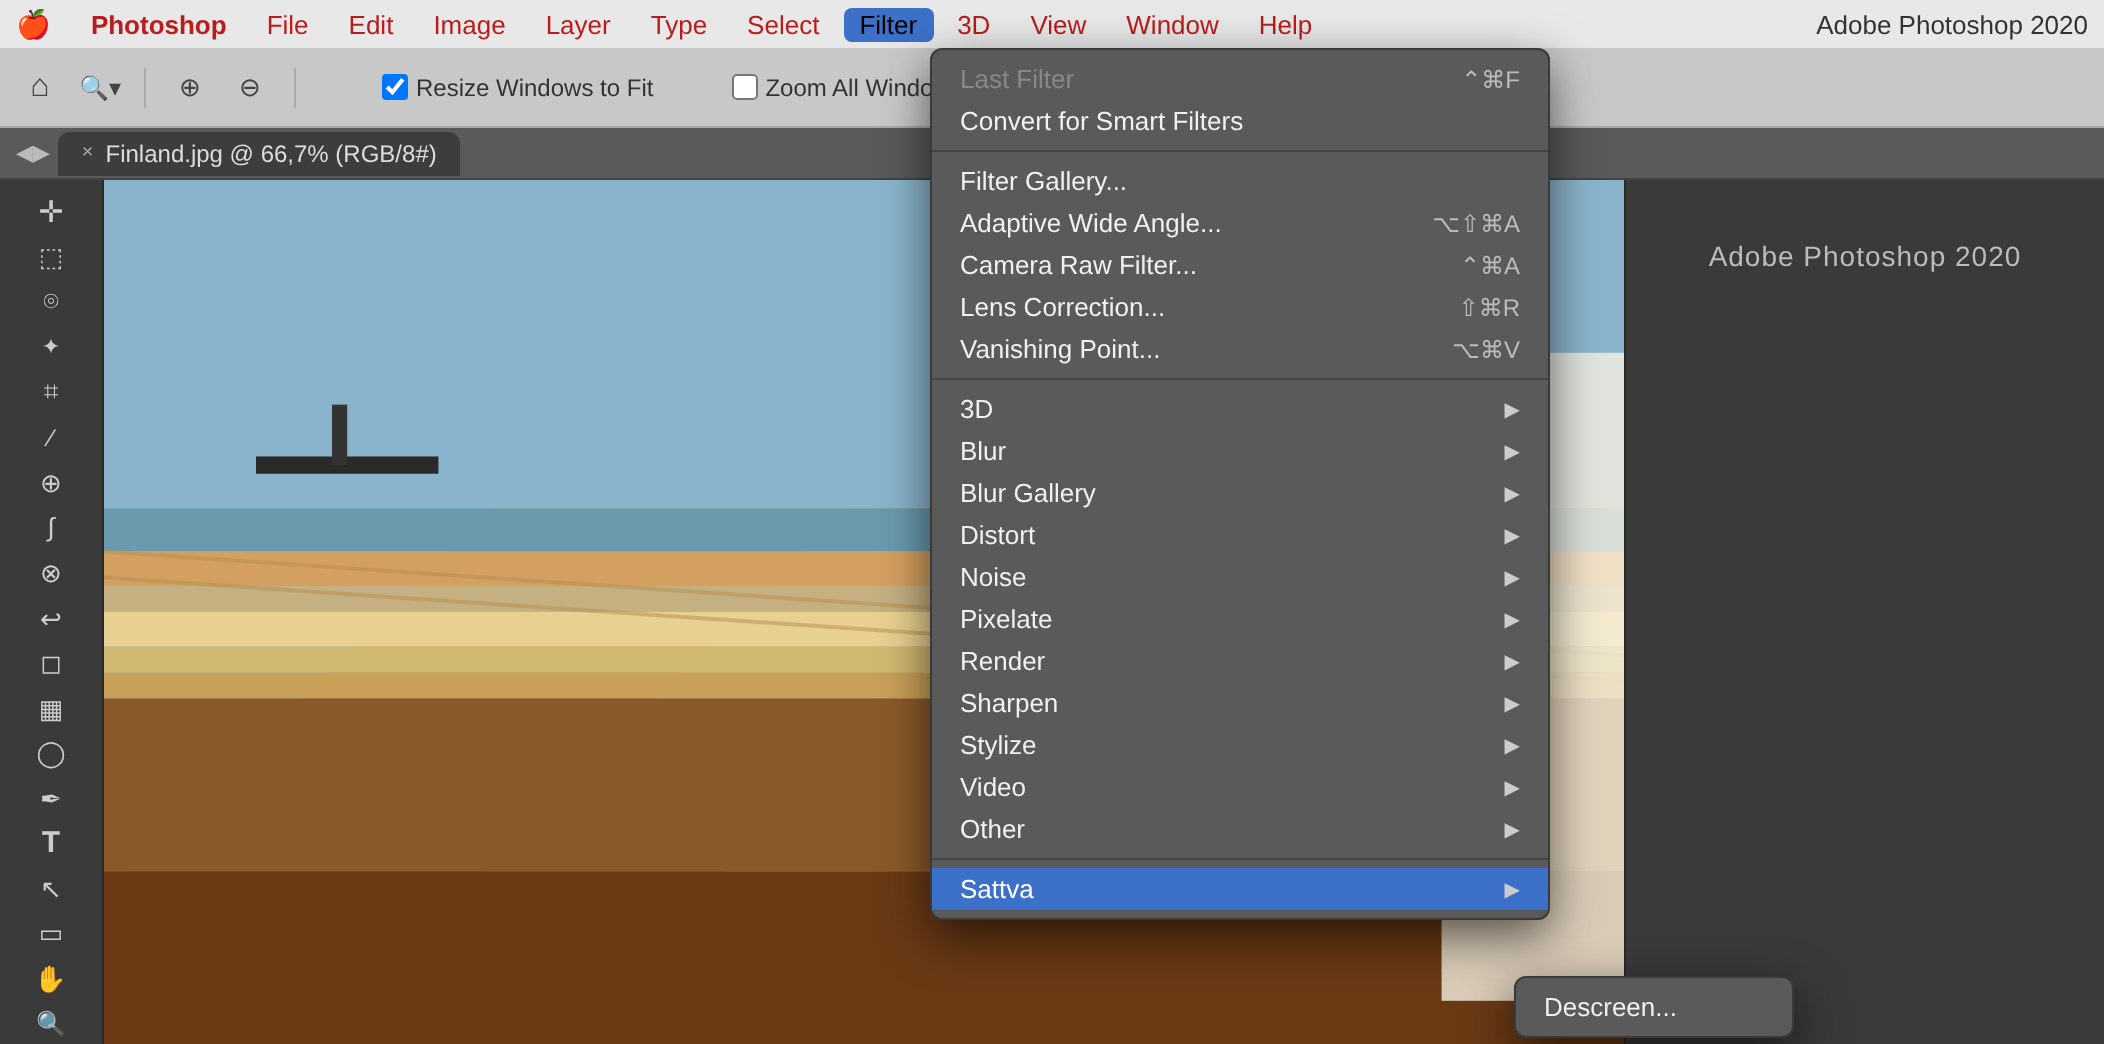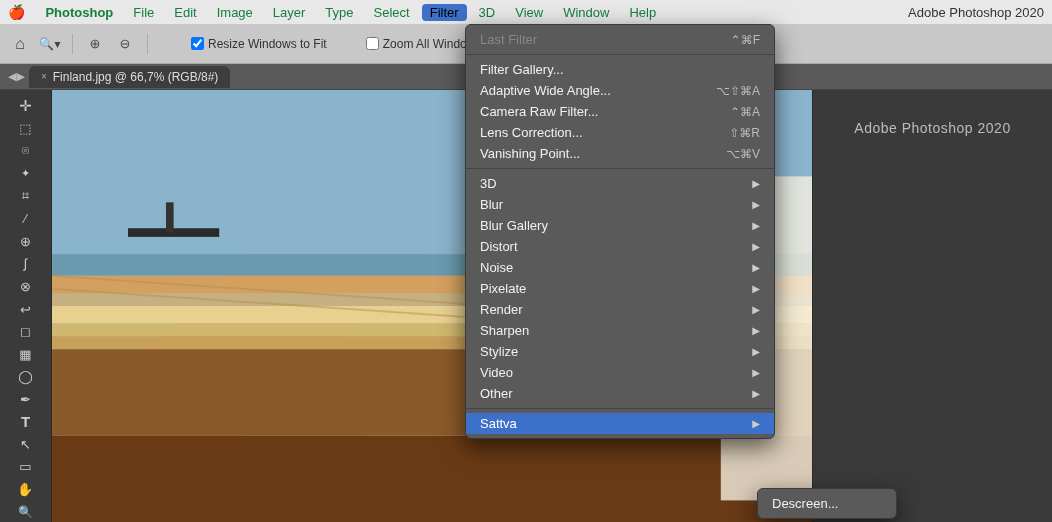--- a/index.html
+++ b/index.html
@@ -26,21 +26,21 @@
       z-index: 200;
     }
     .apple-logo {
       font-size: 14px;
       margin-right: 8px;
       color: #222;
     }
     .mb-item {
       padding: 1px 8px;
       font-size: 13px;
-      color: #15803d;
+      color: #b91c1c;
       border-radius: 4px;
       white-space: nowrap;
     }
     .mb-item.bold { font-weight: 700; }
     .mb-item.active {
       background: #3d70c8;
       color: #000000;
     }
     .mb-right {
       margin-left: auto;
@@ -329,20 +329,23 @@
 
 </div>
 
 <div id="filter-menu">
 
   <div class="menu-item disabled">
     <span>Last Filter</span>
     <span class="menu-shortcut">⌃⌘F</span>
   </div>
 
+  <div class="menu-item">
+    <span>Convert for Smart Filters</span>
+  </div>
 
   <div class="menu-sep"></div>
 
   <div class="menu-item">
     <span>Filter Gallery...</span>
   </div>
   <div class="menu-item">
     <span>Adaptive Wide Angle...</span>
     <span class="menu-shortcut">⌥⇧⌘A</span>
   </div>

